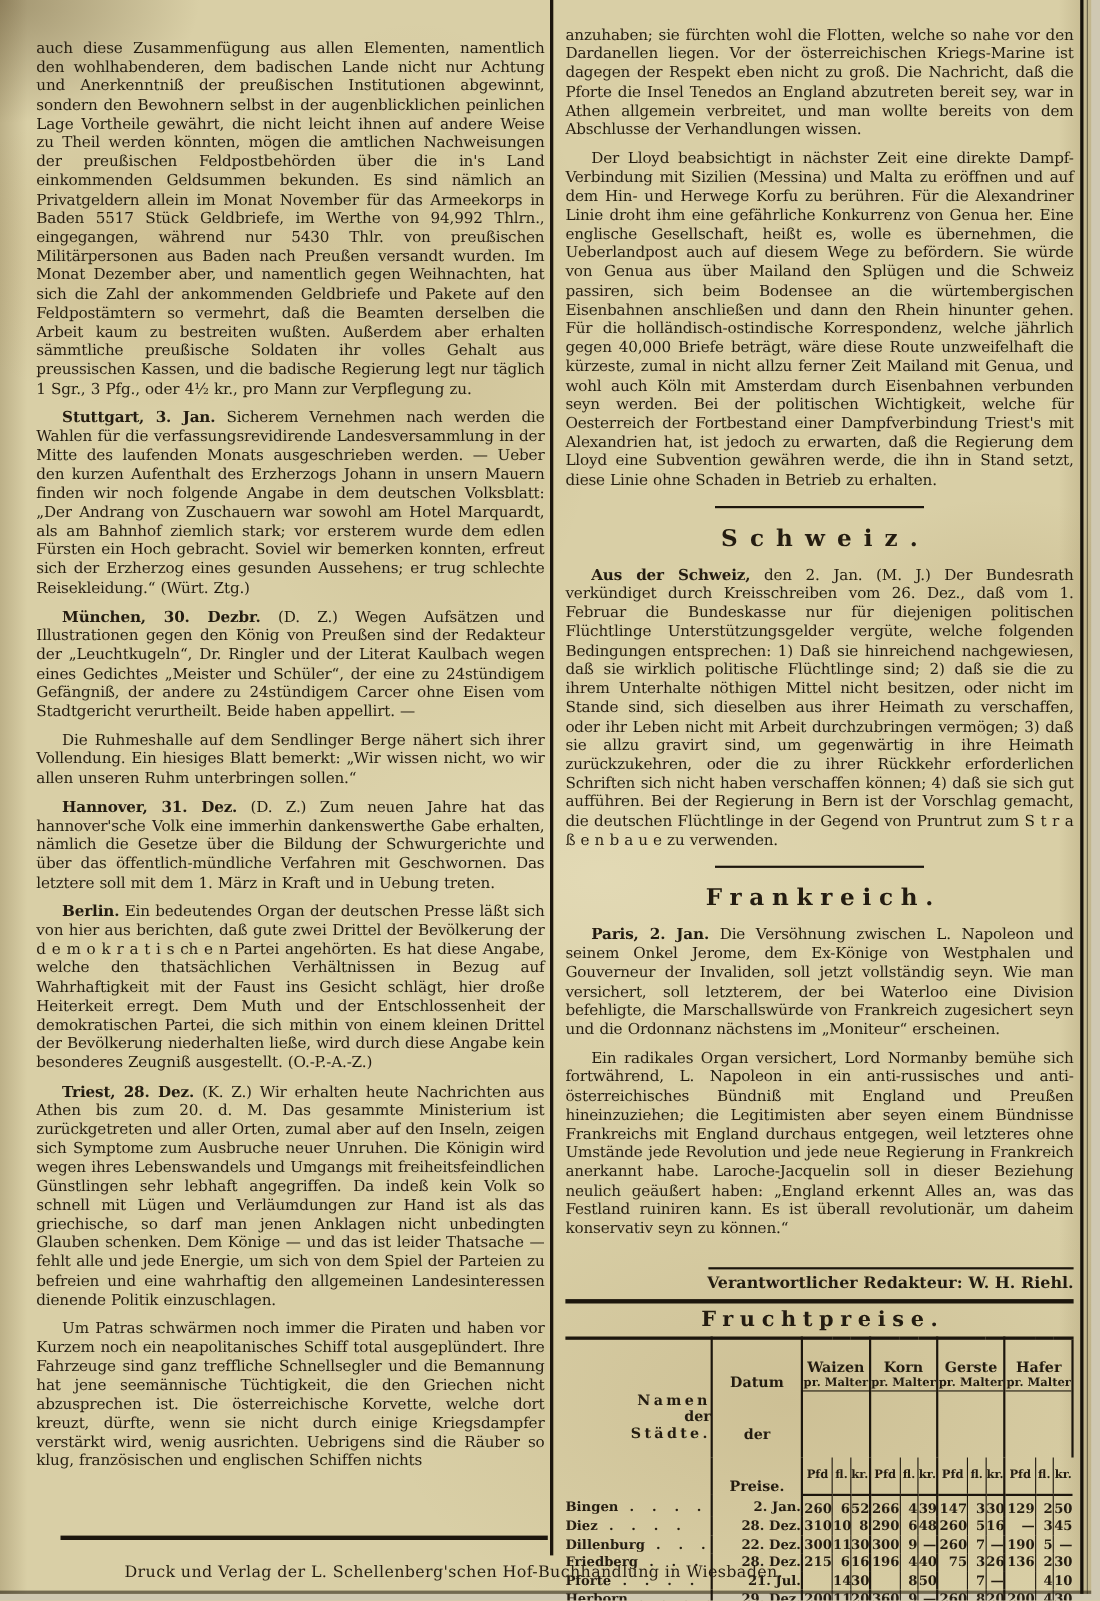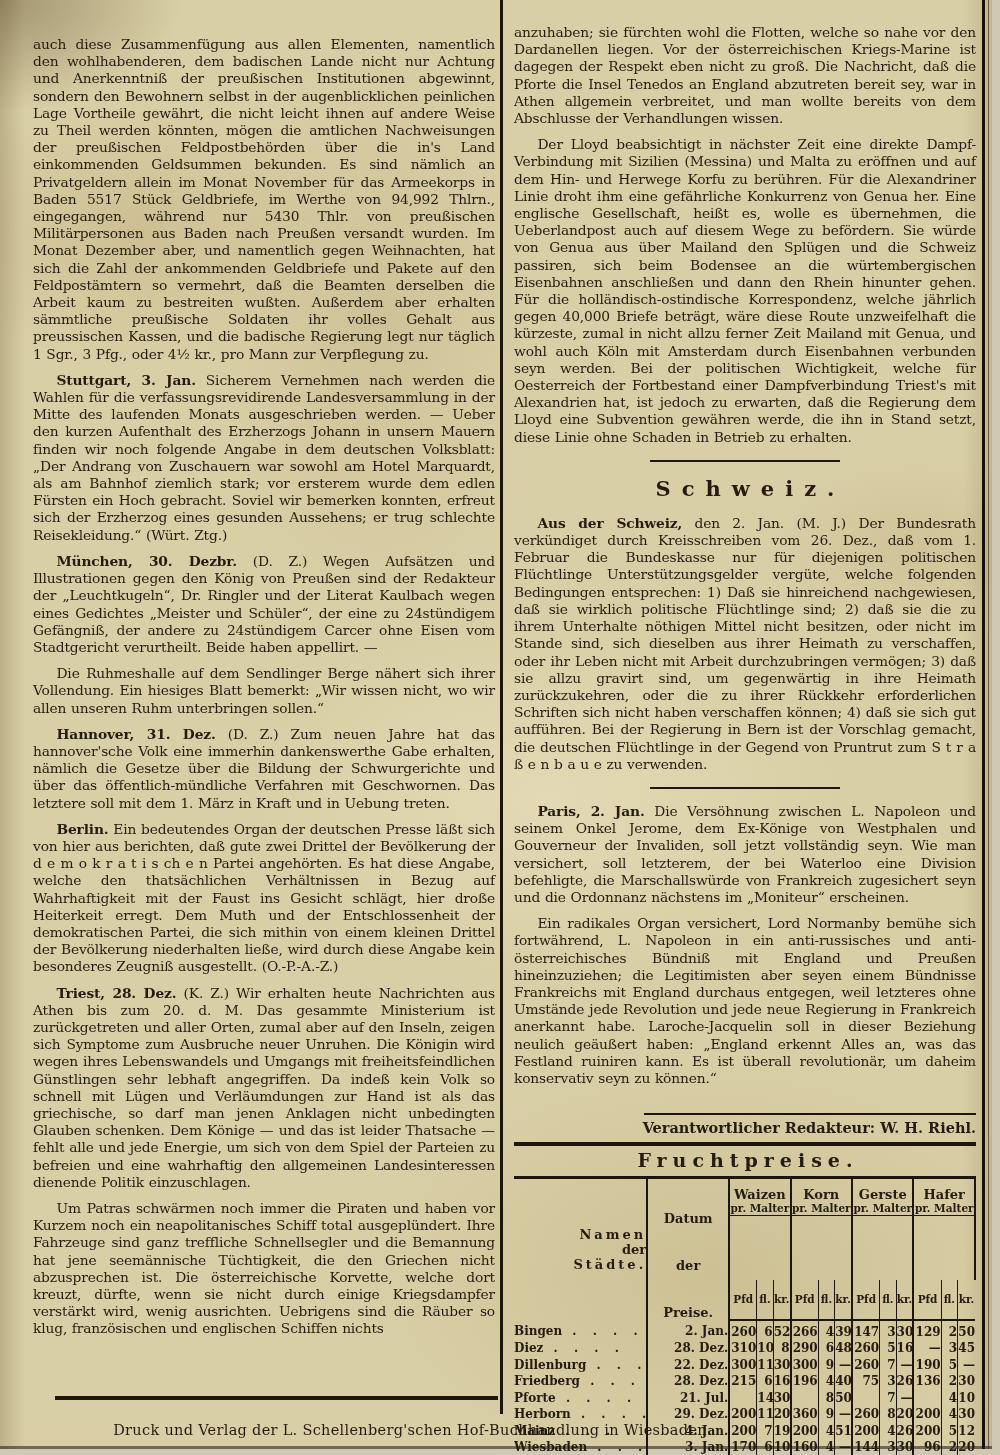--- a/index.html
+++ b/index.html
@@ -49,21 +49,21 @@
 
   table.prices{border-collapse:collapse;width:462px;table-layout:fixed;
     border-top:3px solid #1c160d;border-bottom:3px solid #1c160d;}
   table.prices th, table.prices td{padding:0;font-weight:bold;color:#241c10;}
   th.th-city{width:130px;vertical-align:middle;border-right:2px solid #1c160d;}
   th.th-city div{text-align:right;font-size:13px;line-height:15px;}
   th.th-city div:nth-child(1), th.th-city div:nth-child(3){letter-spacing:3px;}
   th.th-date{width:80px;vertical-align:middle;border-right:2px solid #1c160d;}
   th.th-date div{text-align:center;font-size:13px;line-height:15px;margin-top:32px;}
   th.th-grain{border-right:2px solid #1c160d;vertical-align:top;}
-  th.th-grain .g{font-size:13px;line-height:15px;text-align:center;padding-top:8px;}
+  th.th-grain .g{font-size:13px;line-height:15px;text-align:center;padding-top:18px;}
   th.th-grain .pm{font-size:10.5px;line-height:12px;text-align:center;border-bottom:1px solid #1c160d;padding-bottom:1px;}
   tr.units-row th{font-size:10.5px;line-height:14px;text-align:center;border-bottom:2px solid #1c160d;}
   tr.units-row th.u1, tr.units-row th.u2{border-left:1px solid #1c160d;}
   tr.units-row th.gend{border-right:2px solid #1c160d;}
   table.prices td{font-size:12px;line-height:16.5px;}
   td.c-city{padding-left:3px;white-space:nowrap;overflow:hidden;}
   td.c-city .dots{letter-spacing:6px;font-weight:bold;}
   td.c-date{text-align:right;padding-right:6px;border-left:2px solid #1c160d;}
   td.c-num{text-align:right;padding-right:2px;}
   td.c-num.u0{border-left:2px solid #1c160d;}
@@ -99,20 +99,21 @@
 
   <div class="col col-right">
     <p class="para noindent"><span class="lead"></span><span>anzuhaben; sie fürchten wohl die Flotten, welche so nahe vor den Dardanellen liegen. Vor der österreichischen Kriegs-Marine ist dagegen der Respekt eben nicht zu groß. Die Nachricht, daß die Pforte die Insel Tenedos an England abzutreten bereit sey, war in Athen allgemein verbreitet, und man wollte bereits von dem Abschlusse der Verhandlungen wissen.</span></p>
     <p class="para"><span class="lead"></span><span>Der Lloyd beabsichtigt in nächster Zeit eine direkte Dampf-Verbindung mit Sizilien (Messina) und Malta zu eröffnen und auf dem Hin- und Herwege Korfu zu berühren. Für die Alexandriner Linie droht ihm eine gefährliche Konkurrenz von Genua her. Eine englische Gesellschaft, heißt es, wolle es übernehmen, die Ueberlandpost auch auf diesem Wege zu befördern. Sie würde von Genua aus über Mailand den Splügen und die Schweiz passiren, sich beim Bodensee an die würtembergischen Eisenbahnen anschließen und dann den Rhein hinunter gehen. Für die holländisch-ostindische Korrespondenz, welche jährlich gegen 40,000 Briefe beträgt, wäre diese Route unzweifelhaft die kürzeste, zumal in nicht allzu ferner Zeit Mailand mit Genua, und wohl auch Köln mit Amsterdam durch Eisenbahnen verbunden seyn werden. Bei der politischen Wichtigkeit, welche für Oesterreich der Fortbestand einer Dampfverbindung Triest's mit Alexandrien hat, ist jedoch zu erwarten, daß die Regierung dem Lloyd eine Subvention gewähren werde, die ihn in Stand setzt, diese Linie ohne Schaden in Betrieb zu erhalten.</span></p>
 
     <div class="short-rule"></div>
     <h2 class="section">Schweiz.</h2>
     <p class="para"><span class="lead">Aus der Schweiz,</span><span> den 2. Jan. (M. J.) Der Bundesrath verkündiget durch Kreisschreiben vom 26. Dez., daß vom 1. Februar die Bundeskasse nur für diejenigen politischen Flüchtlinge Unterstützungsgelder vergüte, welche folgenden Bedingungen entsprechen: 1) Daß sie hinreichend nachgewiesen, daß sie wirklich politische Flüchtlinge sind; 2) daß sie die zu ihrem Unterhalte nöthigen Mittel nicht besitzen, oder nicht im Stande sind, sich dieselben aus ihrer Heimath zu verschaffen, oder ihr Leben nicht mit Arbeit durchzubringen vermögen; 3) daß sie allzu gravirt sind, um gegenwärtig in ihre Heimath zurückzukehren, oder die zu ihrer Rückkehr erforderlichen Schriften sich nicht haben verschaffen können; 4) daß sie sich gut aufführen. Bei der Regierung in Bern ist der Vorschlag gemacht, die deutschen Flüchtlinge in der Gegend von Pruntrut zum S t r a ß e n b a u e zu verwenden.</span></p>
 
     <div class="short-rule"></div>
+    <h2 class="section fr">Frankreich.</h2>
     <p class="para"><span class="lead">Paris, 2. Jan.</span><span> Die Versöhnung zwischen L. Napoleon und seinem Onkel Jerome, dem Ex-Könige von Westphalen und Gouverneur der Invaliden, soll jetzt vollständig seyn. Wie man versichert, soll letzterem, der bei Waterloo eine Division befehligte, die Marschallswürde von Frankreich zugesichert seyn und die Ordonnanz nächstens im „Moniteur“ erscheinen.</span></p>
     <p class="para"><span class="lead"></span><span>Ein radikales Organ versichert, Lord Normanby bemühe sich fortwährend, L. Napoleon in ein anti-russisches und anti-österreichisches Bündniß mit England und Preußen hineinzuziehen; die Legitimisten aber seyen einem Bündnisse Frankreichs mit England durchaus entgegen, weil letzteres ohne Umstände jede Revolution und jede neue Regierung in Frankreich anerkannt habe. Laroche-Jacquelin soll in dieser Beziehung neulich geäußert haben: „England erkennt Alles an, was das Festland ruiniren kann. Es ist überall revolutionär, um daheim konservativ seyn zu können.“</span></p>
 
     <div class="editor-rule"></div>
     <p class="editor">Verantwortlicher Redakteur: W. H. Riehl.</p>
     <div class="thick-rule"></div>
 
     <h3 class="table-title">Fruchtpreise.</h3>
 
     <table class="prices">

